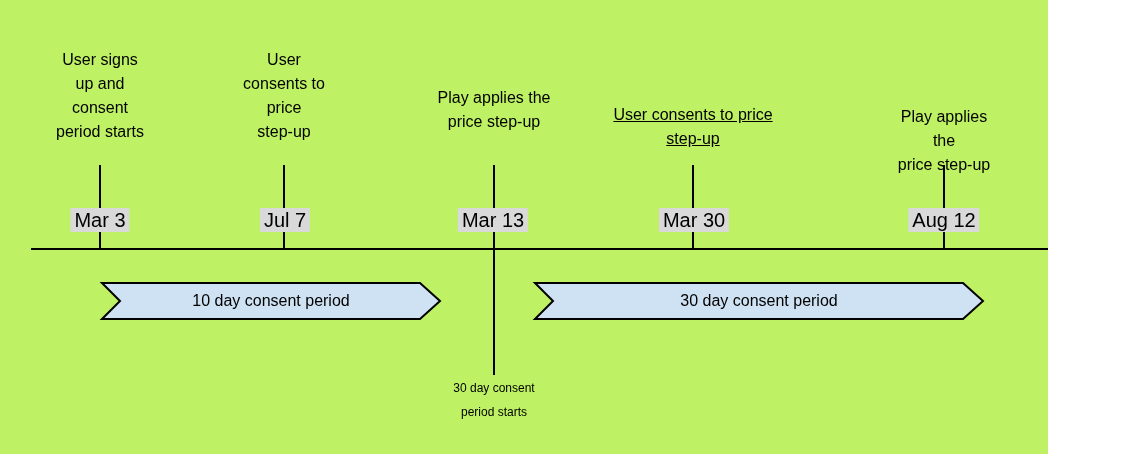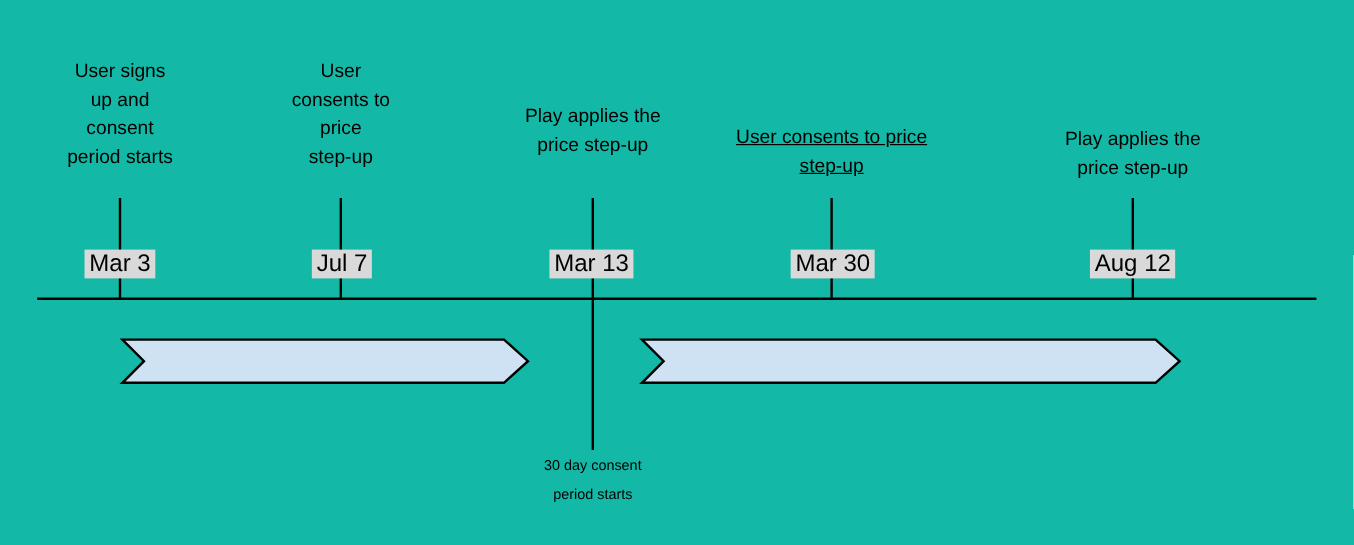--- a/index.html
+++ b/index.html
@@ -4,23 +4,23 @@
 <style>
   html, body {
     margin: 0;
     padding: 0;
     background: #ffffff;
     font-family: "Liberation Sans", "DejaVu Sans", sans-serif;
     color: #000000;
   }
   .canvas {
     position: relative;
-    width: 1128px;
+    width: 1048px;
     height: 454px;
-    background: #14b8a6;
+    background: #bef264;
     overflow: hidden;
   }
   .canvas svg {
     position: absolute;
     left: 0;
     top: 0;
   }
   .event-label {
     position: absolute;
     transform: translateX(-50%);
@@ -93,17 +93,19 @@
 step-up</div>
   <div class="event-label" style="left:944px; top:105px;">Play applies the
 price step-up</div>
 
   <div class="date-badge" style="left:100px; top:208px;">Mar 3</div>
   <div class="date-badge" style="left:285px; top:208px;">Jul 7</div>
   <div class="date-badge" style="left:493px; top:208px;">Mar 13</div>
   <div class="date-badge" style="left:694px; top:208px;">Mar 30</div>
   <div class="date-badge" style="left:944px; top:208px;">Aug 12</div>
 
+  <div class="banner-label" style="left:271px; top:301px;">10 day consent period</div>
+  <div class="banner-label" style="left:759px; top:301px;">30 day consent period</div>
 
   <div class="annotation-label" style="left:494px; top:376px;">30 day consent
 period starts</div>
 
 </div>
 
 </body></html>

